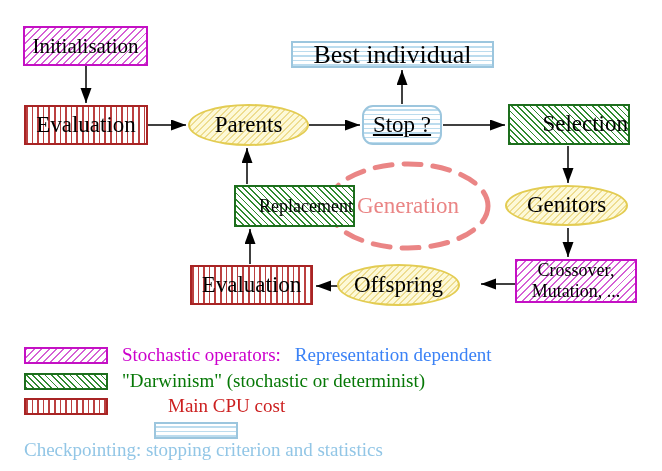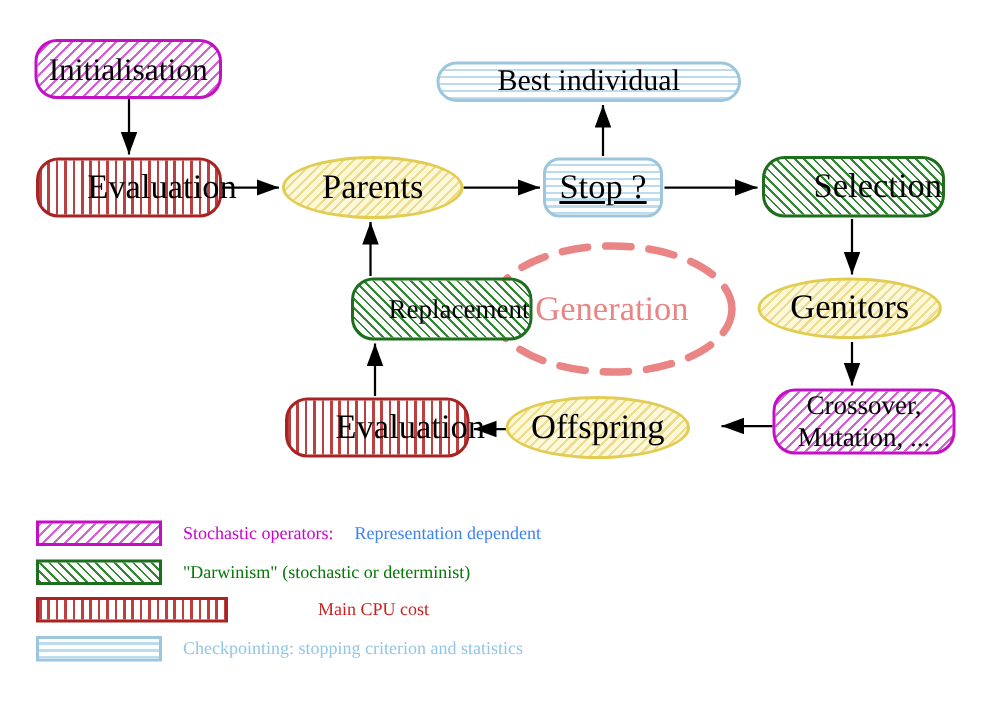--- a/index.html
+++ b/index.html
@@ -3,60 +3,59 @@
 <meta charset="utf-8">
 <style>
   html,body{margin:0;padding:0;background:#fff;}
   #canvas{
     position:relative;width:662px;height:471px;background:#ffffff;overflow:hidden;
     font-family:"Liberation Serif","DejaVu Serif",serif;
   }
   svg.overlay{position:absolute;left:0;top:0;width:662px;height:471px;pointer-events:none;}
   .node{
     position:absolute;display:flex;align-items:center;justify-content:center;
-    text-align:center;color:#000;box-sizing:border-box;line-height:1.05;border-radius:15px;
+    text-align:center;color:#000;box-sizing:border-box;line-height:1.05;
   }
   
   .hatch-magenta{
     border:2px solid #c410c4;
     background:repeating-linear-gradient(135deg,#d55fd5 0,#d55fd5 1.4px,#ffffff 1.4px,#ffffff 5.2px);
   }
   .stripe-red{
     border:2px solid #a82424;
     background:repeating-linear-gradient(90deg,#bb4040 0,#bb4040 1.7px,#ffffff 1.7px,#ffffff 5.6px);
-    padding-left:44px;
   }
   .hatch-green{
     border:2px solid #1d6e1d;
     background:repeating-linear-gradient(45deg,#2f8a2f 0,#2f8a2f 1.3px,#ffffff 1.3px,#ffffff 4.4px);
     justify-content:flex-end;
   }
   .stripe-blue{
     border:2px solid #9cc6de;
     background:repeating-linear-gradient(0deg,#bcdcee 0,#bcdcee 1.5px,#ffffff 1.5px,#ffffff 4.6px);
   }
   .ellipse-yellow{
     border:2px solid #e3cc52;border-radius:50%;
     background:#fdf9d8 repeating-linear-gradient(135deg,#eedd90 0,#eedd90 1.5px,rgba(255,255,255,0) 1.5px,rgba(255,255,255,0) 4.6px);
   }
   .rounded{border-radius:11px;text-decoration:underline;}
-  .fs20{font-size:20px;}
+  .fs20{font-size:26px;}
   .fs21{font-size:21px;}
   .fs23{font-size:23px;}
   .fs18{font-size:18px;margin-left:48px;}
   .two-line{flex-direction:column;font-size:18px;line-height:1.15;}
   #generation-label{
     position:absolute;left:325px;top:162px;width:166px;height:88px;
     display:flex;align-items:center;justify-content:center;
     color:#ea8585;font-size:23px;
   }
   
   .legend-row{
     position:absolute;left:24px;height:20px;display:flex;align-items:center;
-    font-size:12px;white-space:nowrap;
+    font-size:19px;white-space:nowrap;
   }
   .swatch{width:80px;height:13px;box-sizing:content-box;margin-right:14px;flex:0 0 auto;}
   .legend-text{display:inline-block;}
   .lt-magenta{color:#cc00cc;}
   .lt-gold{color:#3b82f6;margin-left:14px;}
   .lt-green{color:#067806;}
   .lt-red{color:#cc2020;}
   .lt-cyan{color:#92c6e6;}
 </style>
 </head>
@@ -144,18 +143,18 @@
   <div class="legend-row" style="top:371px;">
     <span class="swatch hatch-green"></span>
     <span class="legend-text lt-green">"Darwinism" (stochastic or determinist)</span>
   </div>
 
   <div class="legend-row" style="top:396px;gap:46px;">
     <span class="swatch stripe-red"></span>
     <span class="legend-text lt-red">Main CPU cost</span>
   </div>
 
-  <div class="legend-row" style="top:422px;">
+  <div class="legend-row" style="top:422px;flex-direction:column;">
     <span class="swatch stripe-blue"></span>
     <span class="legend-text lt-cyan">Checkpointing: stopping criterion and statistics</span>
   </div>
 
 </div>
 
 </body></html>

